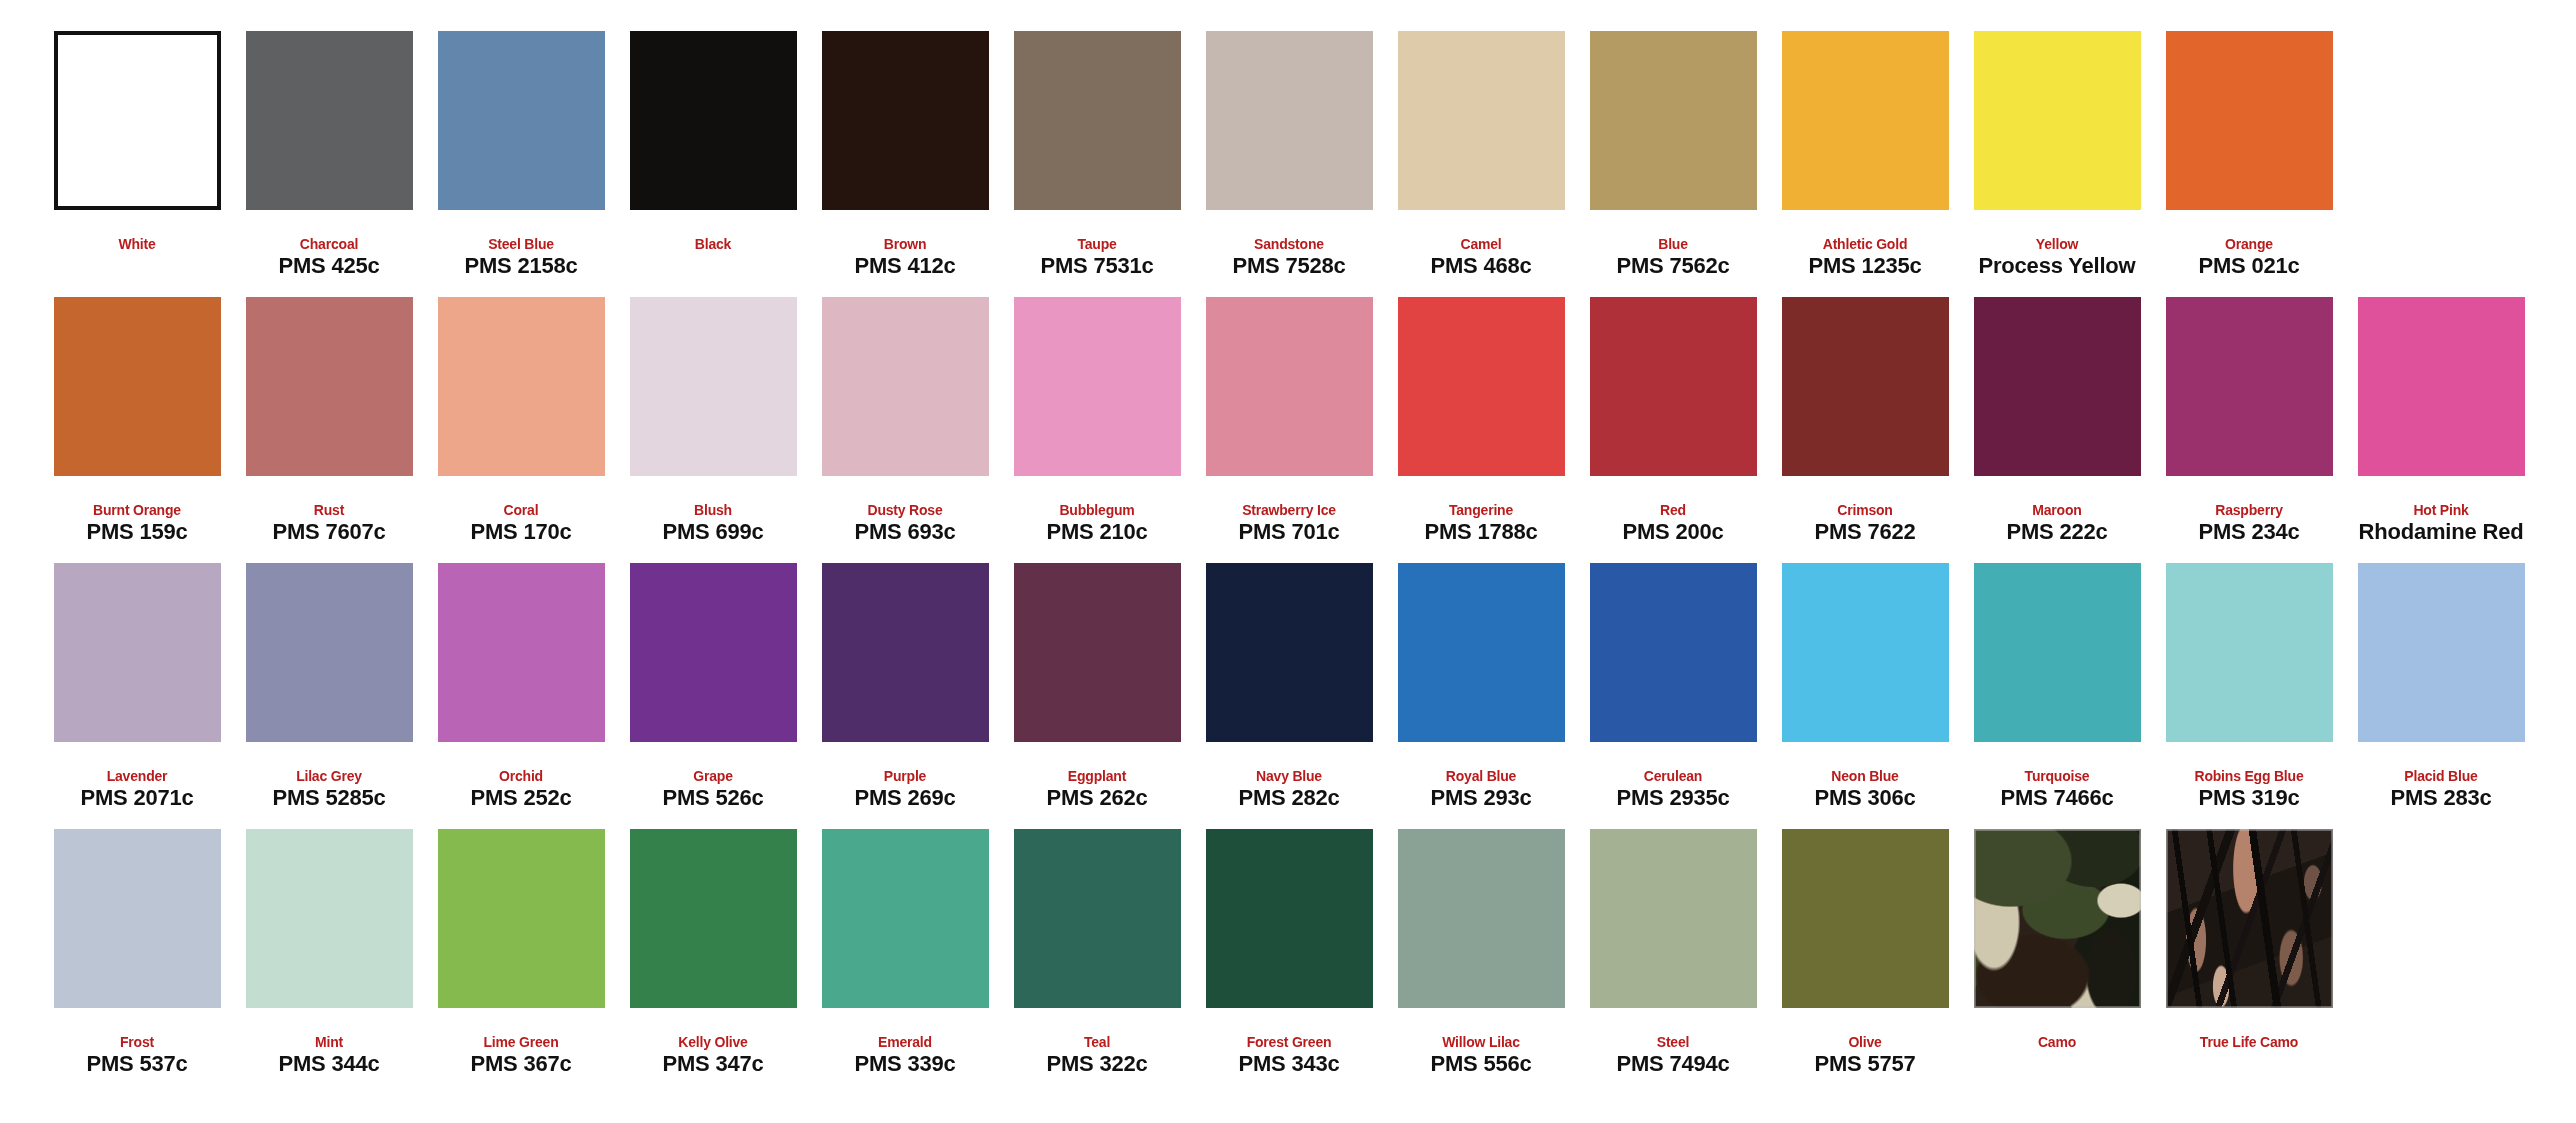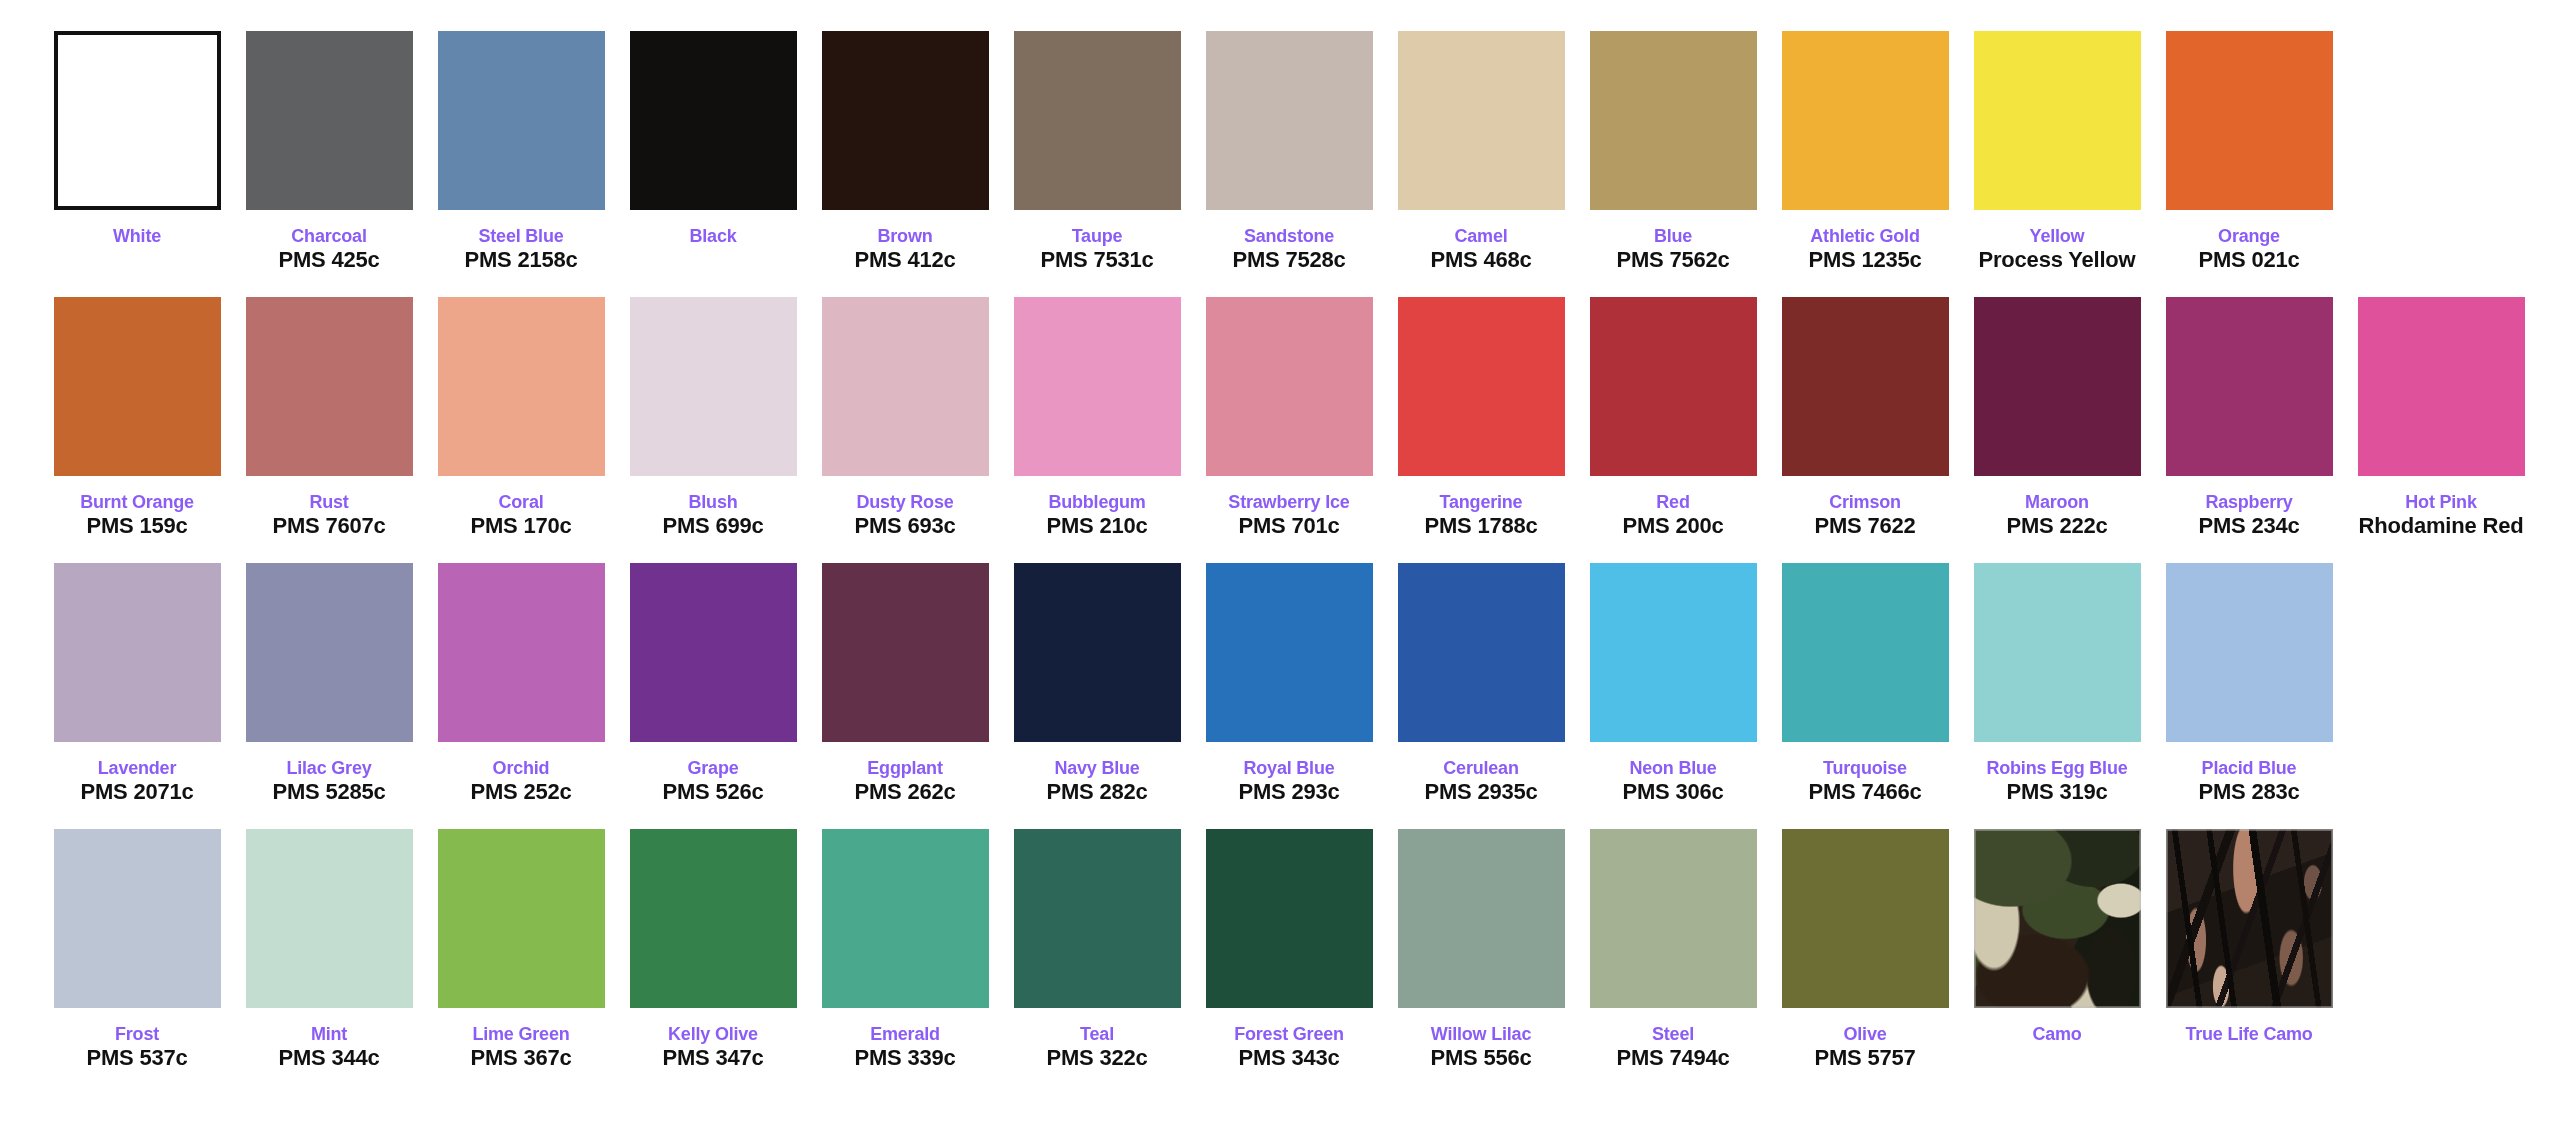--- a/index.html
+++ b/index.html
@@ -44,25 +44,25 @@
     height: 179px;
     box-sizing: border-box;
     position: relative;
   }
 
   .chip.outlined {
     border: 4.3px solid #111111;
   }
 
   .chip-label {
-    margin-top: 16px;
+    margin-top: 26px;
     text-align: center;
-    font-size: 18px;
+    font-size: 14px;
     font-weight: bold;
-    color: #8b5cf6;
+    color: #b91c1c;
     line-height: 1.18;
     letter-spacing: -0.2px;
     white-space: nowrap;
   }
   .chip-code {
     text-align: center;
     font-size: 22px;
     font-weight: bold;
     color: #111111;
     line-height: 1.18;
@@ -248,20 +248,25 @@
         <div class="chip" title="Orchid" style="background-color: rgb(185, 100, 180);"></div>
         <div class="chip-label">Orchid</div>
         <div class="chip-code">PMS 252c</div>
       </div>
       <div class="swatch-cell">
         <div class="chip" title="Grape" style="background-color: rgb(113, 49, 143);"></div>
         <div class="chip-label">Grape</div>
         <div class="chip-code">PMS 526c</div>
       </div>
       <div class="swatch-cell">
+        <div class="chip" title="Purple" style="background-color: rgb(78, 45, 104);"></div>
+        <div class="chip-label">Purple</div>
+        <div class="chip-code">PMS 269c</div>
+      </div>
+      <div class="swatch-cell">
         <div class="chip" title="Eggplant" style="background-color: rgb(98, 48, 72);"></div>
         <div class="chip-label">Eggplant</div>
         <div class="chip-code">PMS 262c</div>
       </div>
       <div class="swatch-cell">
         <div class="chip" title="Navy Blue" style="background-color: rgb(20, 31, 60);"></div>
         <div class="chip-label">Navy Blue</div>
         <div class="chip-code">PMS 282c</div>
       </div>
       <div class="swatch-cell">

